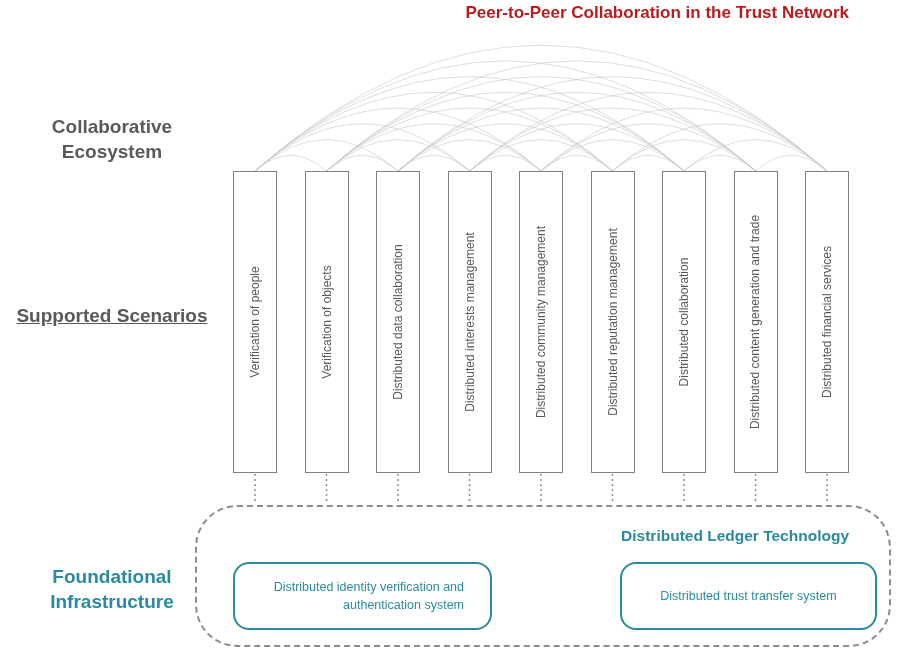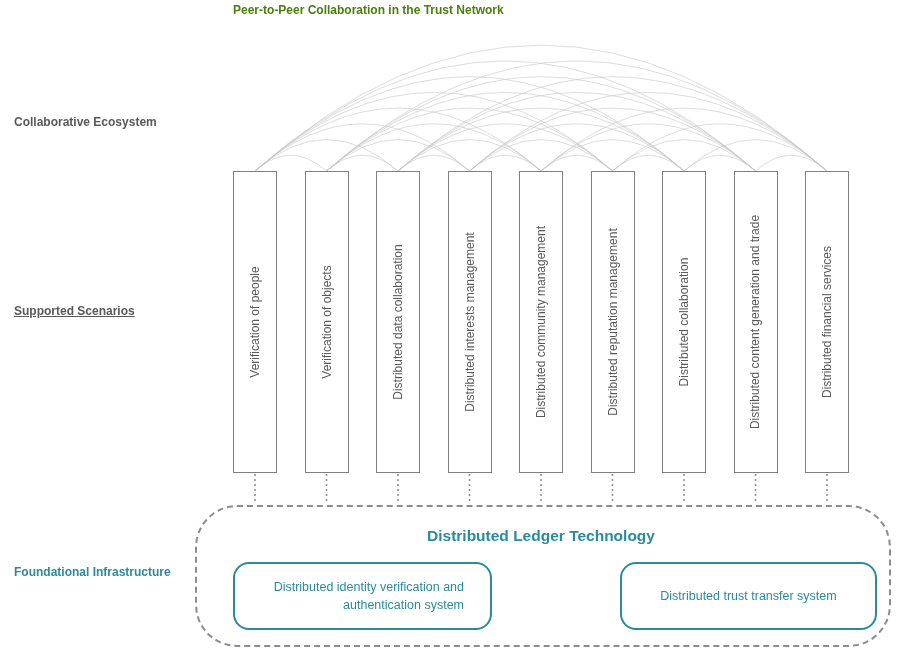--- a/index.html
+++ b/index.html
@@ -2,44 +2,44 @@
 <html><head>
 <meta charset="utf-8">
 <style>
   html,body{margin:0;padding:0;background:#ffffff;}
   #stage{
     position:relative;width:899px;height:654px;background:#ffffff;overflow:hidden;
     font-family:"Liberation Sans",sans-serif;
   }
   #connections{position:absolute;left:0;top:0;width:899px;height:654px;z-index:0;}
   .diagram-title{
-    position:absolute;left:233px;top:3px;width:616px;text-align:left;
-    font-size:12px;font-weight:bold;color:#4d7c0f;z-index:2;
+    position:absolute;left:233px;top:3px;width:616px;text-align:right;
+    font-size:17px;font-weight:bold;color:#b91c1c;z-index:2;
   }
   .side-label{
-    position:absolute;left:14px;width:208px;text-align:left;
-    font-size:12px;font-weight:bold;color:#595959;z-index:2;line-height:1.3;
+    position:absolute;left:8px;width:208px;text-align:center;
+    font-size:19px;font-weight:bold;color:#595959;z-index:2;line-height:1.3;
   }
   .side-label.eco{top:115px;}
   .side-label.scen{top:304px;text-decoration:underline;}
   .side-label.found{top:565px;color:#2b8a9d;}
   .bar{
     position:absolute;top:171px;width:44px;height:302px;background:#ffffff;
     border:1.5px solid #7f7f7f;box-sizing:border-box;z-index:1;
     display:flex;align-items:center;justify-content:center;
   }
   .bar-label{
     transform:rotate(-90deg);white-space:nowrap;font-size:12px;color:#595959;
   }
   .foundation-box{
     position:absolute;left:195px;top:505px;width:696px;height:142px;
     border:2px dashed #8c8c8c;border-radius:42px;box-sizing:border-box;z-index:1;
   }
   .foundation-heading{
-    position:absolute;left:233px;top:527px;width:616px;text-align:center;
+    position:absolute;left:233px;top:527px;width:616px;text-align:right;
     font-size:15.5px;font-weight:bold;color:#2b8a9d;z-index:2;
   }
   .inner-box{
     position:absolute;top:562px;height:68px;border:2px solid #2b8a9d;border-radius:16px;
     box-sizing:border-box;display:flex;align-items:center;justify-content:center;
     text-align:center;font-size:12.5px;color:#2b8a9d;z-index:2;background:#ffffff;
     padding:0 26px;line-height:1.45;
   }
   .inner-box.box1{left:233px;width:259px;text-align:right;}
   .inner-box.box2{left:592px;width:257px;margin-left:28px;}

